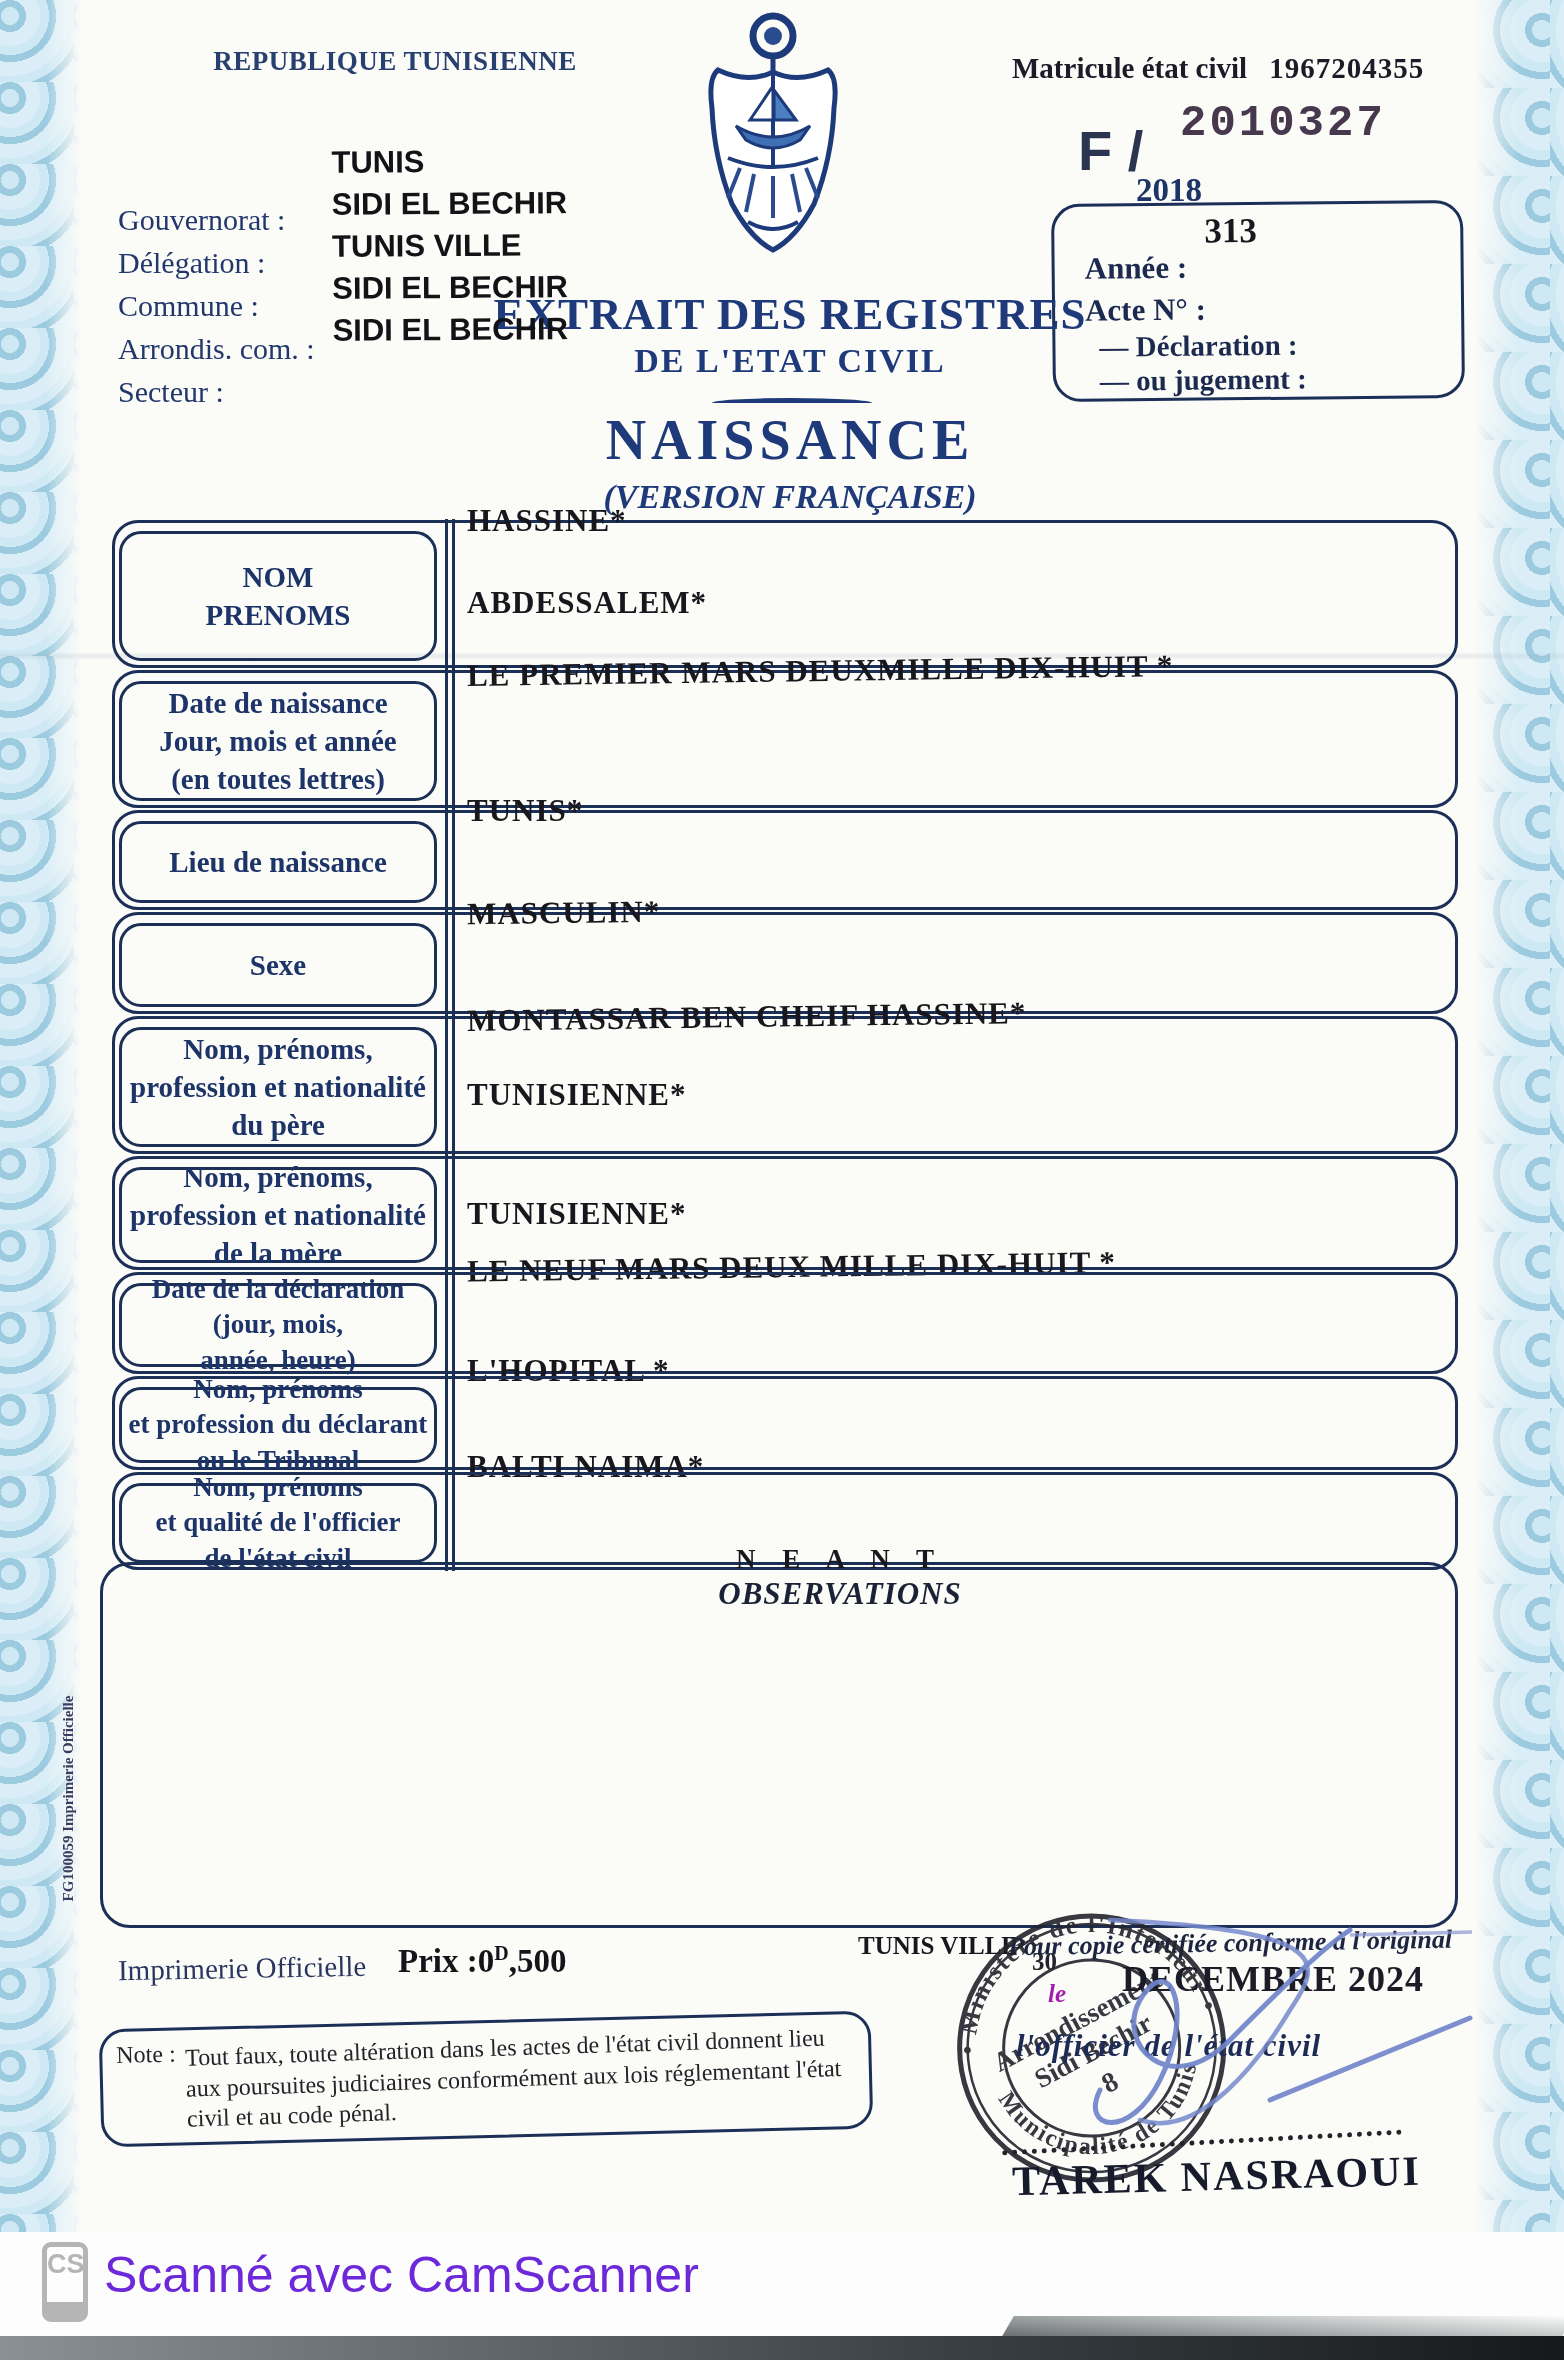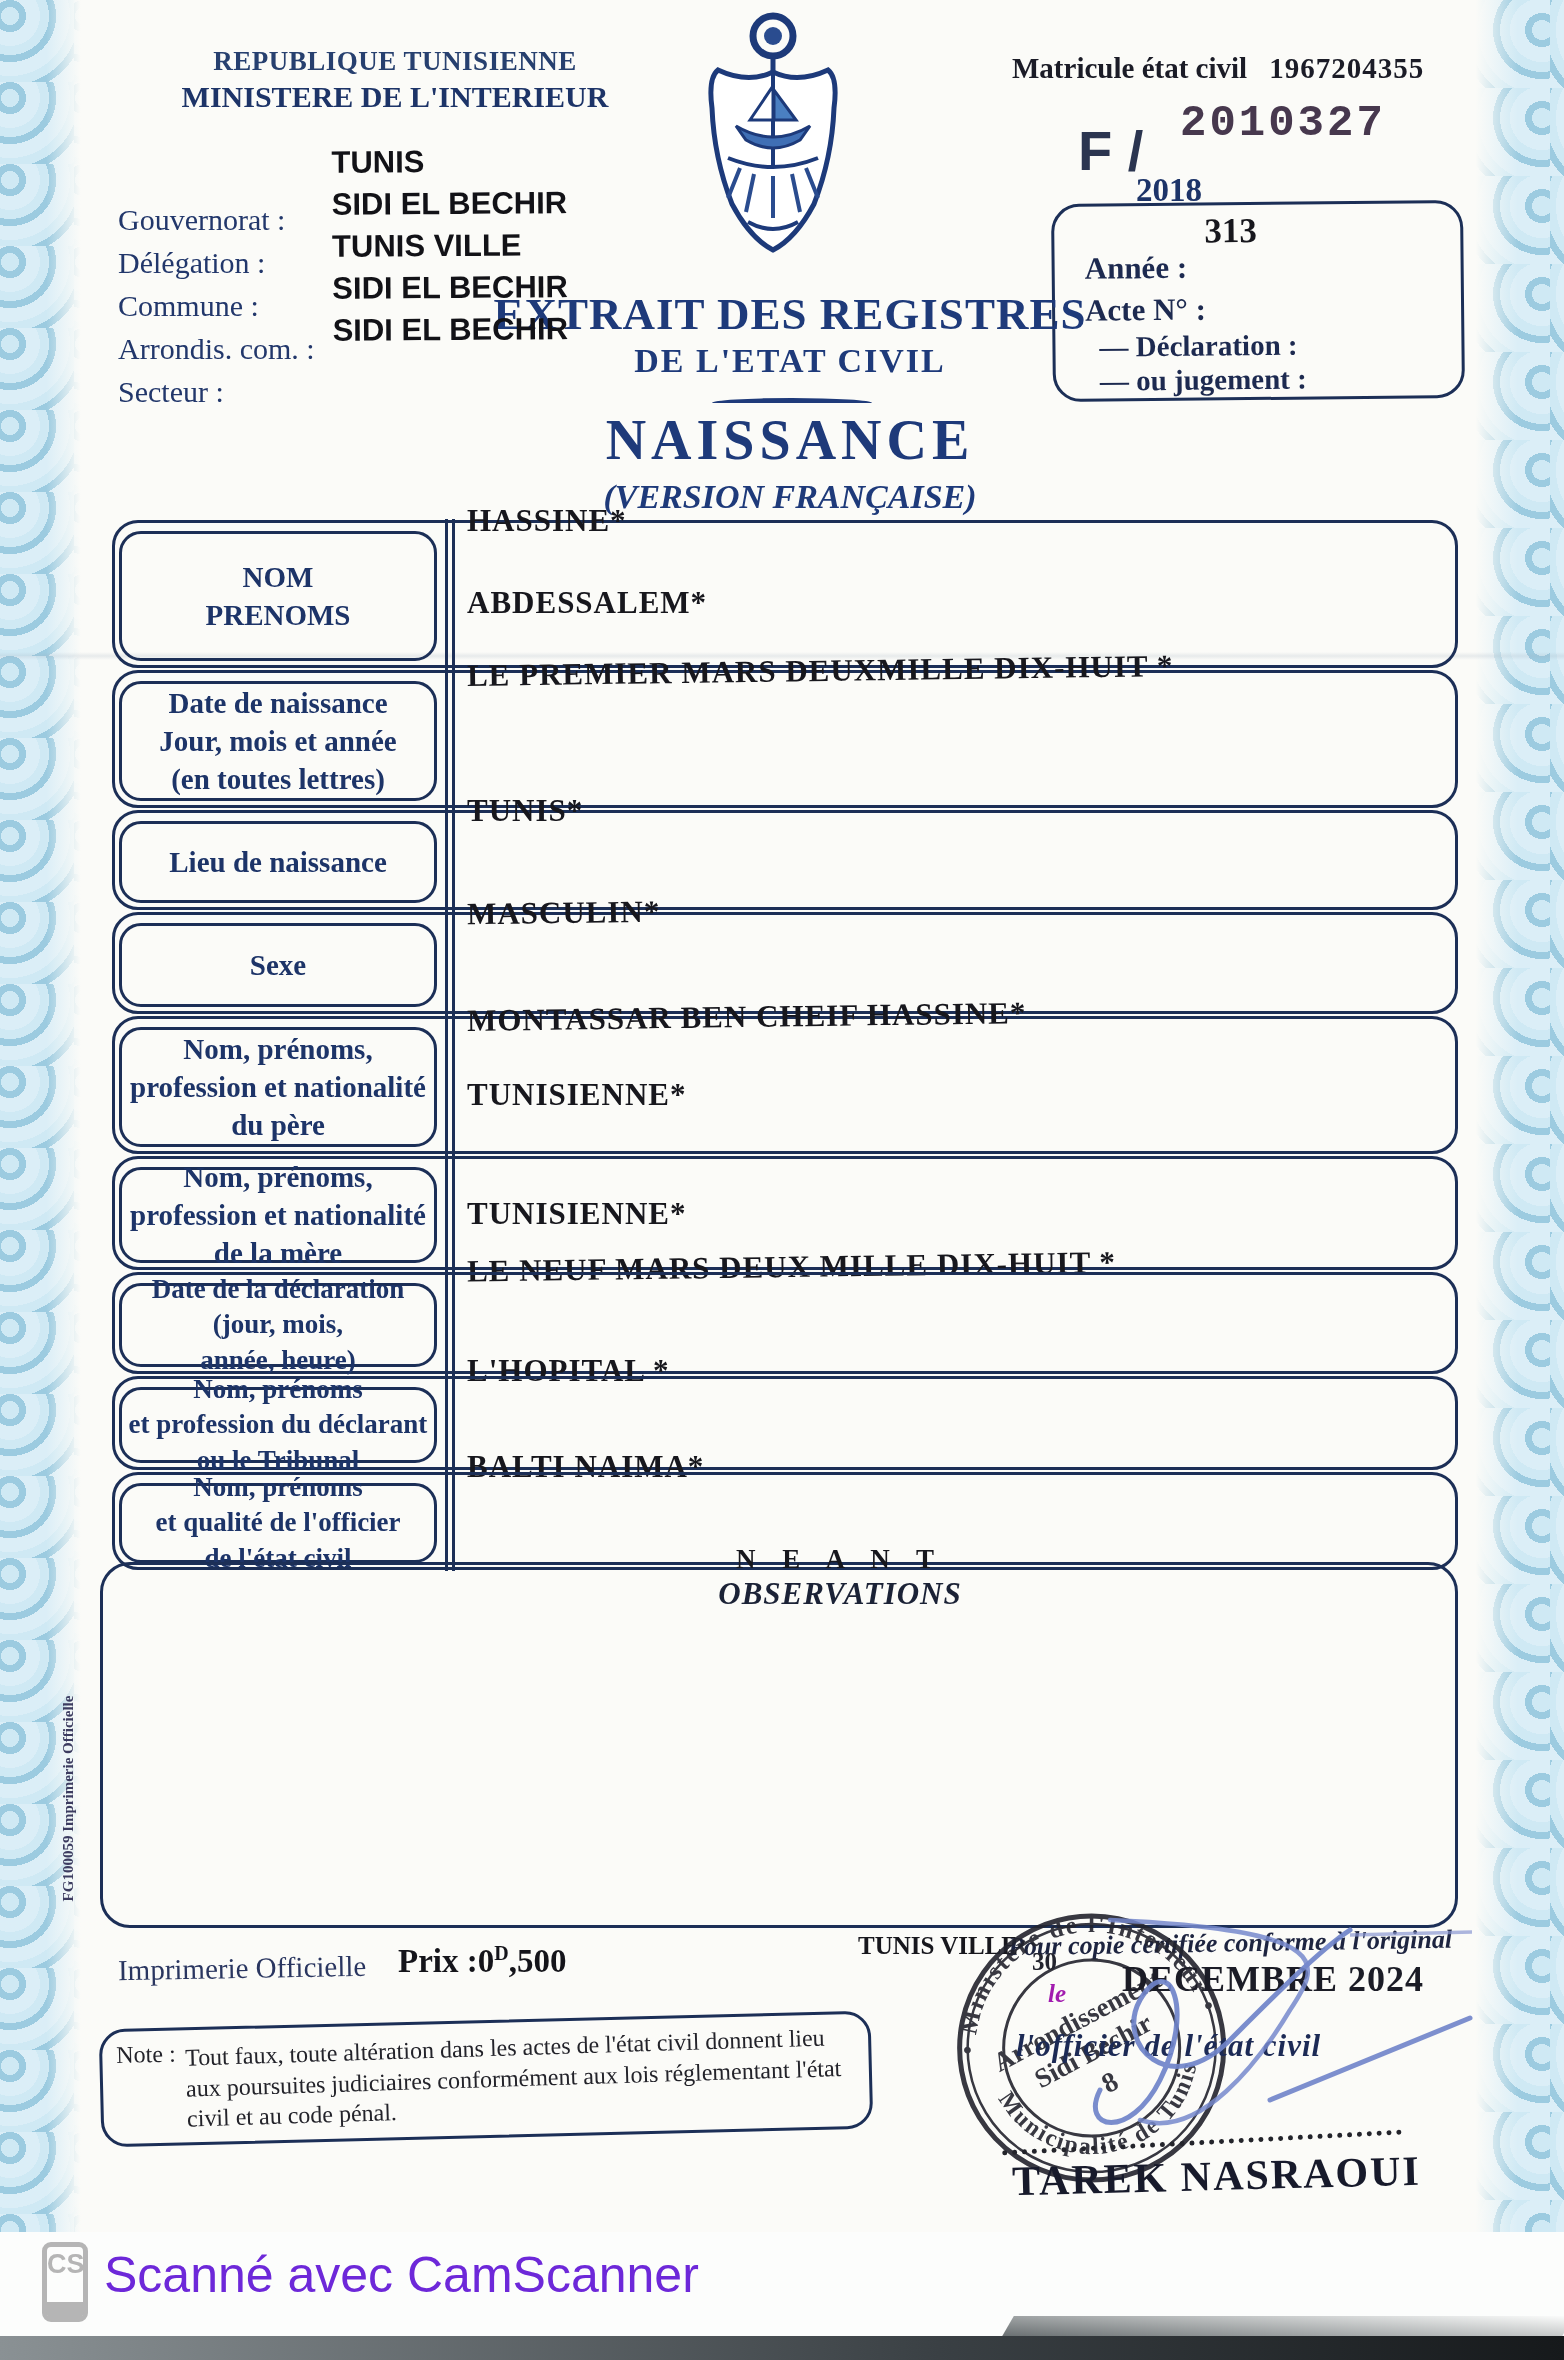--- a/index.html
+++ b/index.html
@@ -118,21 +118,20 @@
 </head>
 <body>
 
 <div class="page">
 
   <div class="edge left"></div>
   <div class="edge right"></div>
   <div class="crease"></div>
 
   <div class="rep">REPUBLIQUE TUNISIENNE</div>
-  <div class="min">MINISTERE DE L'INTERIEUR</div>
   <div class="admin-labels">Gouvernorat :
 Délégation :
 Commune :
 Arrondis. com. :
 Secteur :</div>
   <div class="admin-values">TUNIS
 SIDI EL BECHIR
 TUNIS VILLE
 SIDI EL BECHIR
 SIDI EL BECHIR</div>

